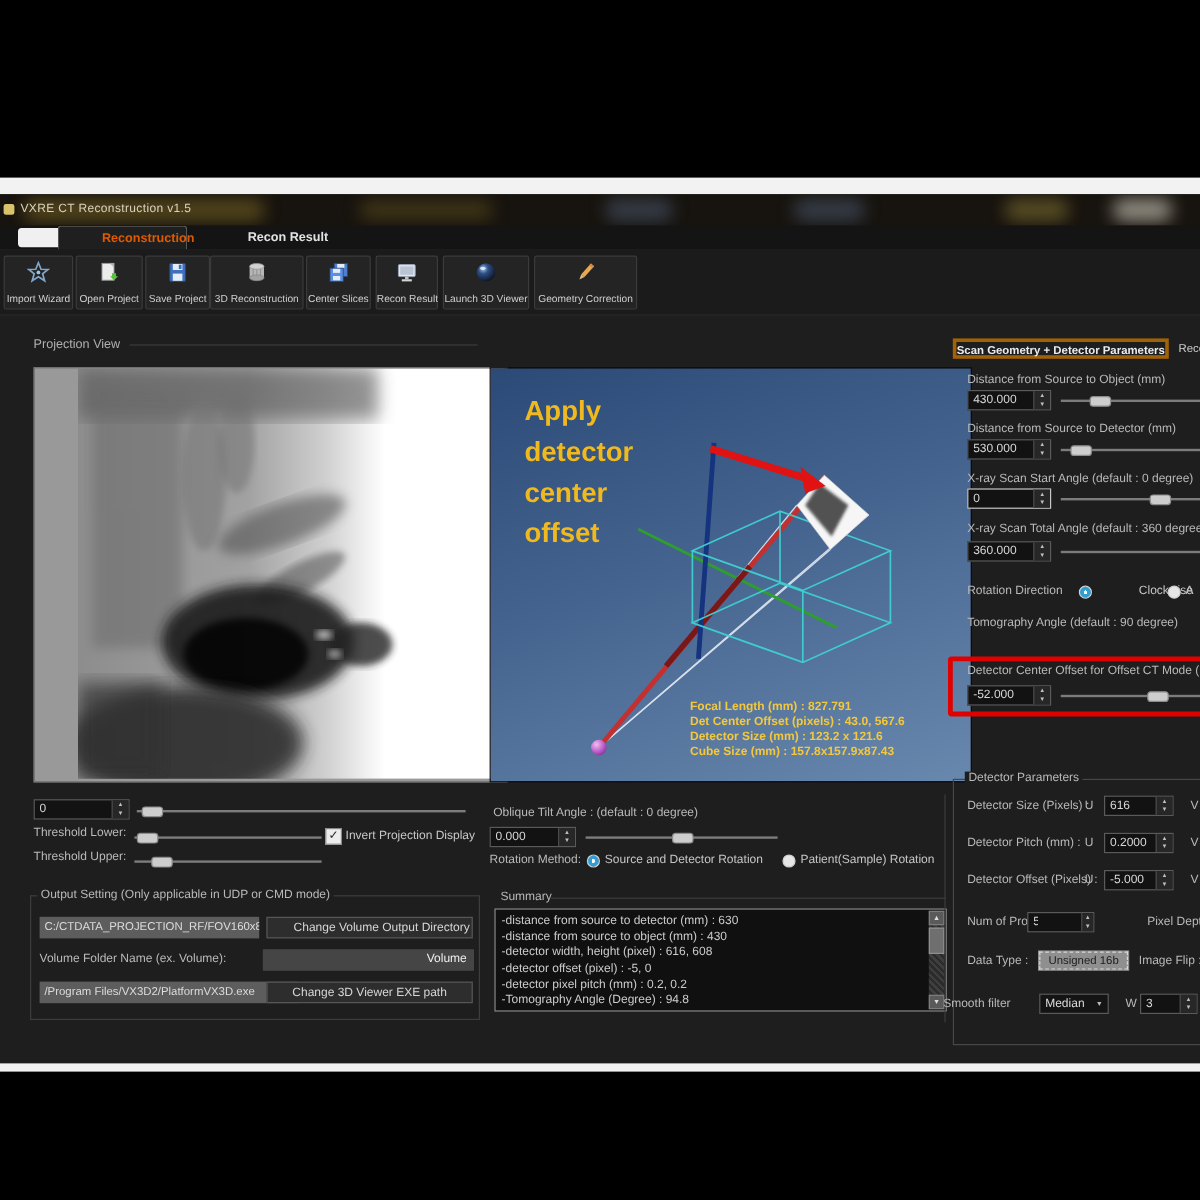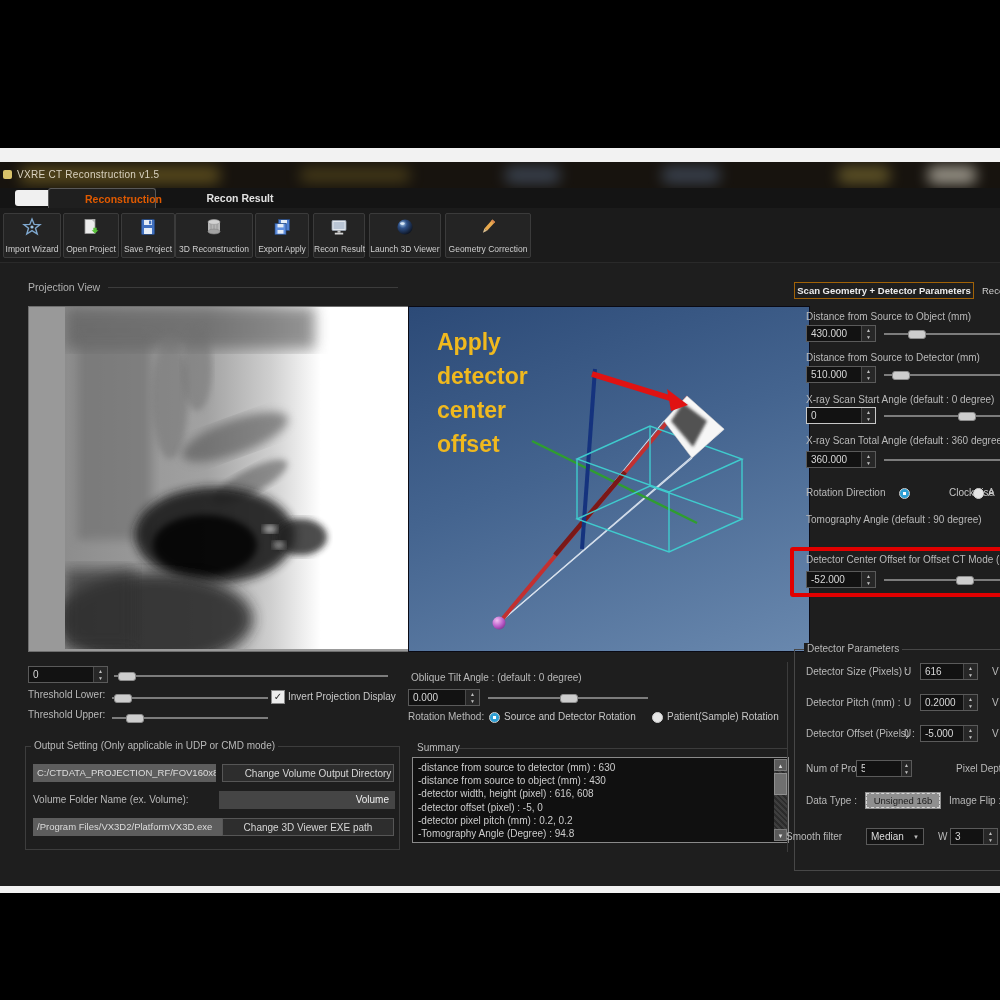--- a/index.html
+++ b/index.html
@@ -73,21 +73,21 @@
   .info{position:absolute;left:166px;top:277px;font-size:10px;font-weight:bold;color:#f3c83c;line-height:12.4px;white-space:nowrap;}
   
   .sumbox{left:412px;top:757px;width:377px;height:86px;background:#101010;border:1px solid #8a8a8a;box-sizing:border-box;}
   .sumlines{position:absolute;left:5px;top:3px;right:16px;font-size:10px;color:#cccccc;line-height:13.2px;white-space:nowrap;overflow:hidden;}
   .sb{position:absolute;top:1px;bottom:1px;right:1px;width:13px;
       background:repeating-linear-gradient(45deg,#3e3e3e 0 2px,#2b2b2b 2px 4px);}
   .sb-btn{position:absolute;left:0;right:0;height:12px;background:#5a5a5a;color:#ddd;font-size:6px;
           text-align:center;line-height:12px;border:1px solid #7c7c7c;box-sizing:border-box;}
   .sb-thumb{position:absolute;left:0;right:0;top:14px;height:22px;background:#6f6f6f;border:1px solid #8f8f8f;box-sizing:border-box;}
   .redbox{position:absolute;left:790px;top:547px;width:224px;height:50px;border:4px solid #e10000;border-radius:3px;box-sizing:border-box;}
-  .rtab{position:absolute;left:794px;top:282px;width:180px;height:17px;border:1px solid #a16207;
+  .rtab{position:absolute;left:794px;top:282px;width:180px;height:17px;border:3px solid #a16207;
         font-size:9.5px;font-weight:bold;color:#ececec;text-align:center;line-height:16px;box-sizing:border-box;background:#1e1e1e;}
   .rtab2{position:absolute;left:982px;top:285px;font-size:9.5px;color:#cfcfcf;white-space:nowrap;}
 </style>
 </head>
 <body>
 
 <div class="abs strip" style="top:148px;height:14px;"></div>
 <div class="abs strip" style="top:886px;height:7px;"></div>
 
 <div class="abs app"></div>
@@ -151,21 +151,21 @@
 </div>
 
 <div class="tool" style="left:255px;width:54px;">
   <svg class="tico" viewBox="0 0 20 20">
     <rect x="6.5" y="2.5" width="11" height="11" fill="#4f7fd0" stroke="#27497f" stroke-width=".7"></rect>
     <rect x="9" y="3" width="6" height="3.4" fill="#e4ecf6"></rect>
     <rect x="3" y="6.5" width="11" height="11" fill="#5f8fe0" stroke="#27497f" stroke-width=".7"></rect>
     <rect x="5.5" y="7" width="6" height="3.4" fill="#e4ecf6"></rect>
       <rect x="5.5" y="13" width="6" height="3.6" fill="#e4ecf6"></rect>
   </svg>
-    <div class="tlbl">Export Apply</div>
+    <div class="tlbl">Center Slices</div>
 </div>
 
 <div class="tool" style="left:313px;width:52px;">
   <svg class="tico" viewBox="0 0 20 20">
     <rect x="3" y="3.5" width="14" height="10" rx="1" fill="#e2e7ed" stroke="#98a2b0" stroke-width=".8"></rect>
     <rect x="4.5" y="5" width="11" height="7" fill="#b9c5d5"></rect>
     <rect x="8.5" y="13.5" width="3" height="2.2" fill="#c2c2c2"></rect>
     <rect x="5.8" y="15.7" width="8.4" height="1.8" fill="#d4d4d4"></rect>
   </svg>
     <div class="tlbl">Recon Result</div>
@@ -313,20 +313,26 @@
 
     <line x1="147" y1="67" x2="228" y2="92" stroke="#e01212" stroke-width="6"></line>
     <polygon points="243,98 222,82 226,104" fill="#e01212"></polygon>
 
     <circle cx="54" cy="316" r="6.5" fill="url(#src)"></circle>
   </svg>
   <div class="anno" style="top:24px;">Apply</div>
   <div class="anno" style="top:58px;">detector</div>
   <div class="anno" style="top:92px;">center</div>
   <div class="anno" style="top:126px;">offset</div>
+  <div class="info">
+    <div>Focal Length (mm) : 827.791</div>
+    <div>Det Center Offset (pixels) : 43.0, 567.6</div>
+    <div>Detector Size (mm) : 123.2 x 121.6</div>
+    <div>Cube Size (mm) : 157.8x157.9x87.43</div>
+  </div>
 </div>
 
 <div class="lb" style="left:411px;top:672px;">Oblique Tilt Angle : (default : 0 degree)</div>
 <div class="spin" style="left:408px;top:689px;width:72px;">
   <span class="v">0.000</span>
   <span class="a">
       <span>▲</span>
       <span>▼</span>
     </span>
 </div>
@@ -370,21 +376,21 @@
       <span>▲</span>
       <span>▼</span>
     </span>
 </div>
 <div class="slider" style="left:884px;top:333px;width:126px;">
   <div class="thumb" style="left:24px;"></div>
 </div>
 
 <div class="lb" style="left:806px;top:352px;">Distance from Source to Detector (mm)</div>
 <div class="spin" style="left:806px;top:366px;width:70px;">
-  <span class="v">510.000</span>
+  <span class="v">530.000</span>
   <span class="a">
       <span>▲</span>
       <span>▼</span>
     </span>
 </div>
 <div class="slider" style="left:884px;top:374px;width:126px;">
   <div class="thumb" style="left:8px;"></div>
 </div>
 
 <div class="lb" style="left:806px;top:394px;">X-ray Scan Start Angle (default : 0 degree)</div>

